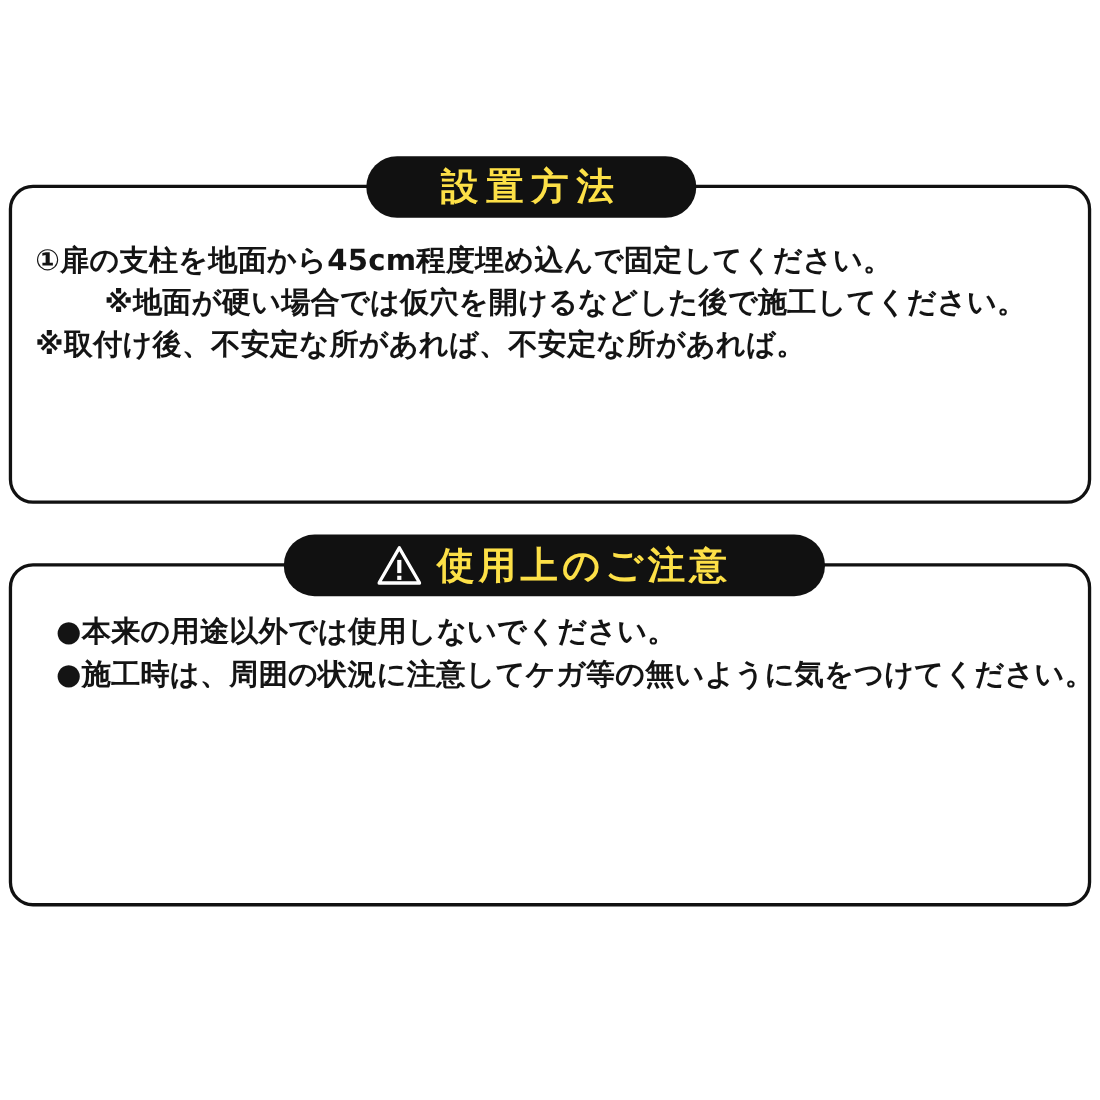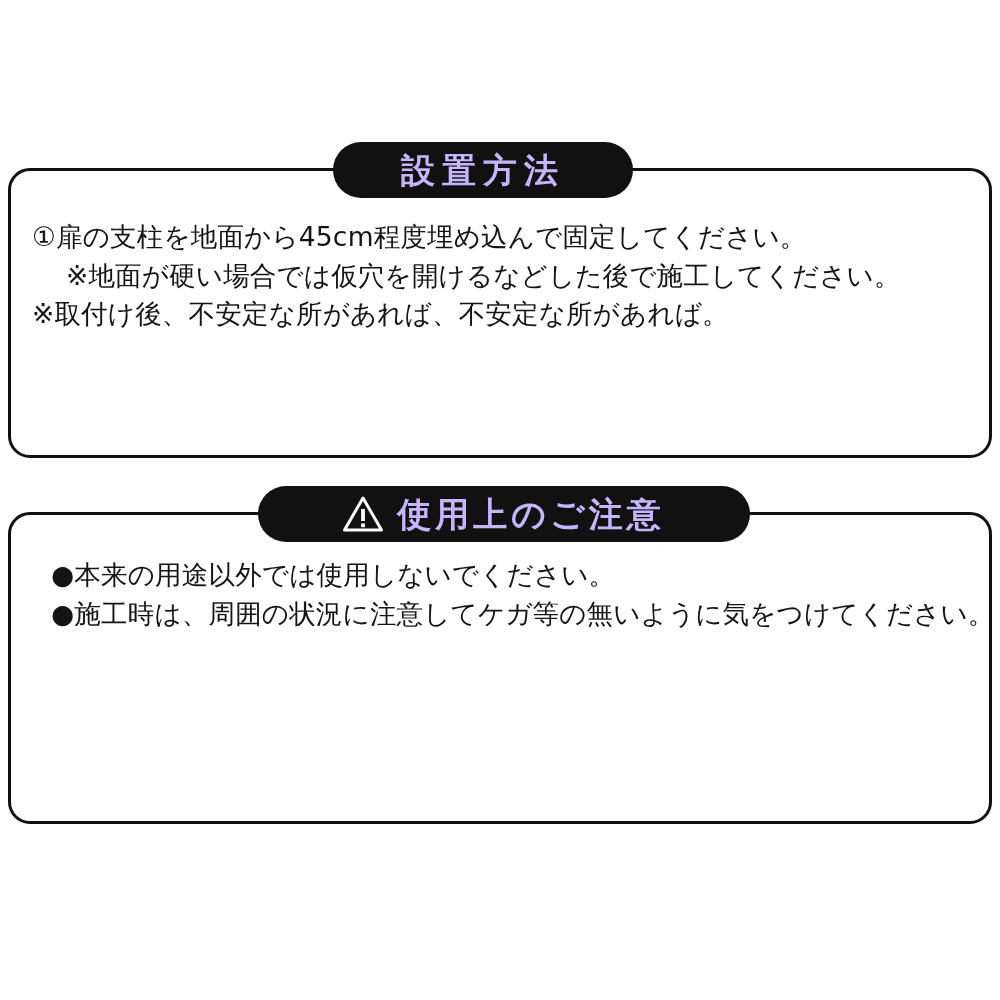--- a/index.html
+++ b/index.html
@@ -38,21 +38,21 @@
     top: 512px;
     width: 984px;
     height: 312px;
   }
 
   
   .pill {
     position: absolute;
     background: #111111;
     border-radius: 30px;
-    color: #c4b5fd;
+    color: #fde047;
     display: flex;
     align-items: center;
     justify-content: center;
     height: 56px;
     padding: 0 34px;
     z-index: 5;
   }
   #pill-install {
     left: 333px;
     top: 142px;
@@ -81,34 +81,35 @@
     display: block;
   }
 
   
   .body-text {
     position: absolute;
     font-size: 26.5px;
     line-height: 1.46;
     letter-spacing: 0.2px;
     color: #141414;
+    font-weight: bold;
   }
   #install-body {
     left: 32px;
     top: 218px;
     width: 930px;
   }
   #caution-body {
     left: 32px;
     top: 556px;
     width: 944px;
   }
   .line { white-space: pre; }
   .line.wrap { white-space: normal; }
-  .indent { padding-left: 34px; }
+  .indent { padding-left: 34px; text-align: center; }
   .bullet-item {
     display: block;
     text-indent: 0;
     margin-left: 19px;
   }
 </style>
 </head>
 <body>
 
 <div class="page">

